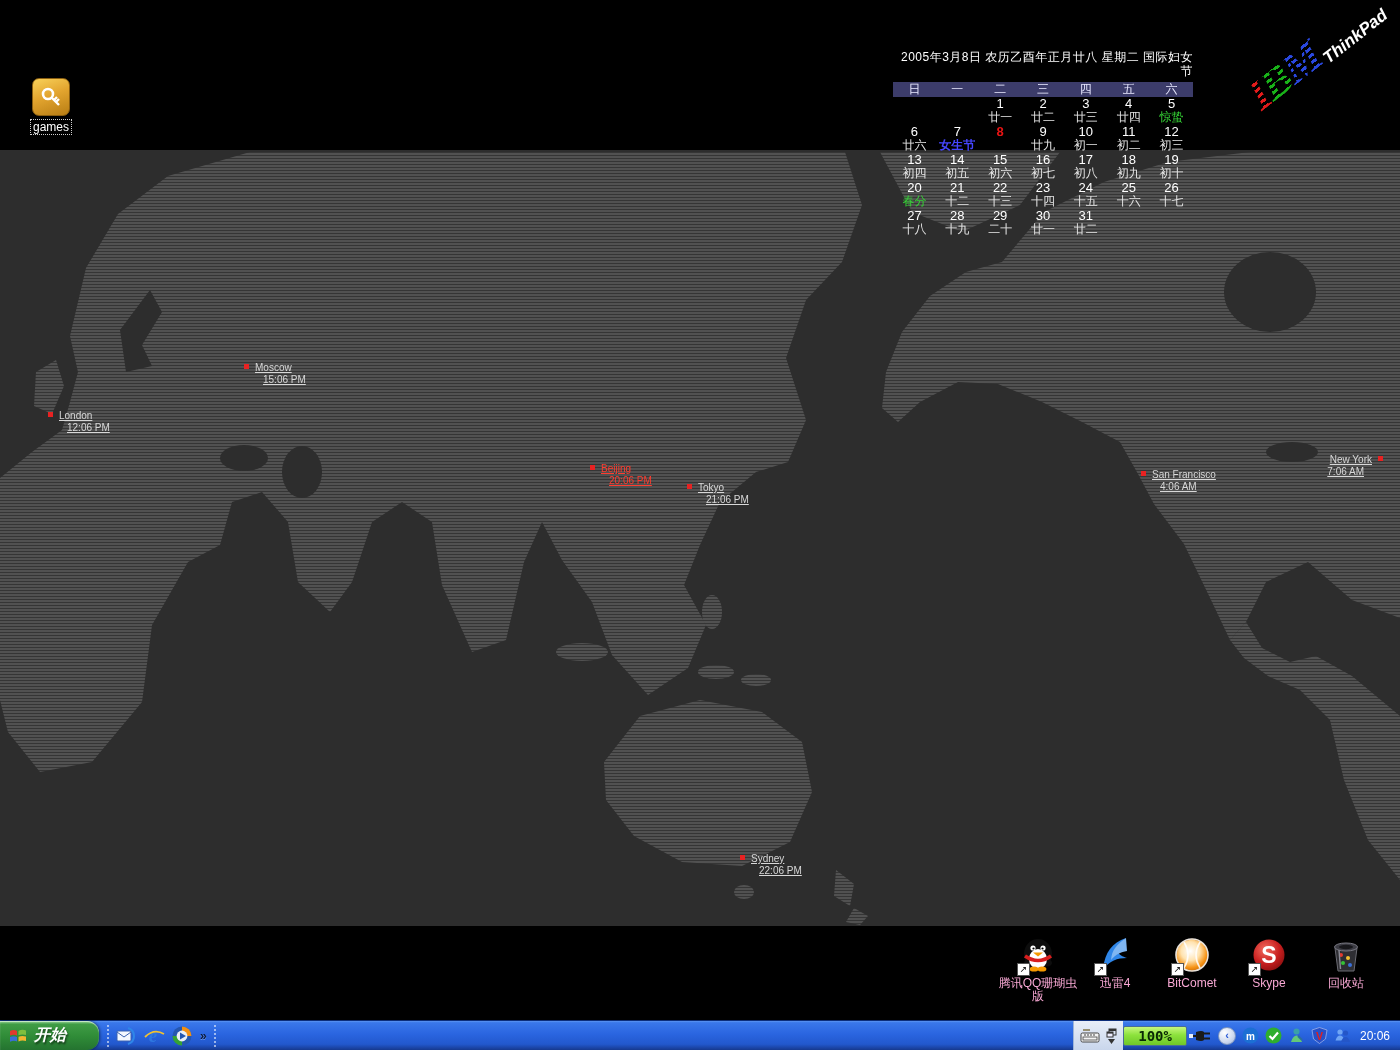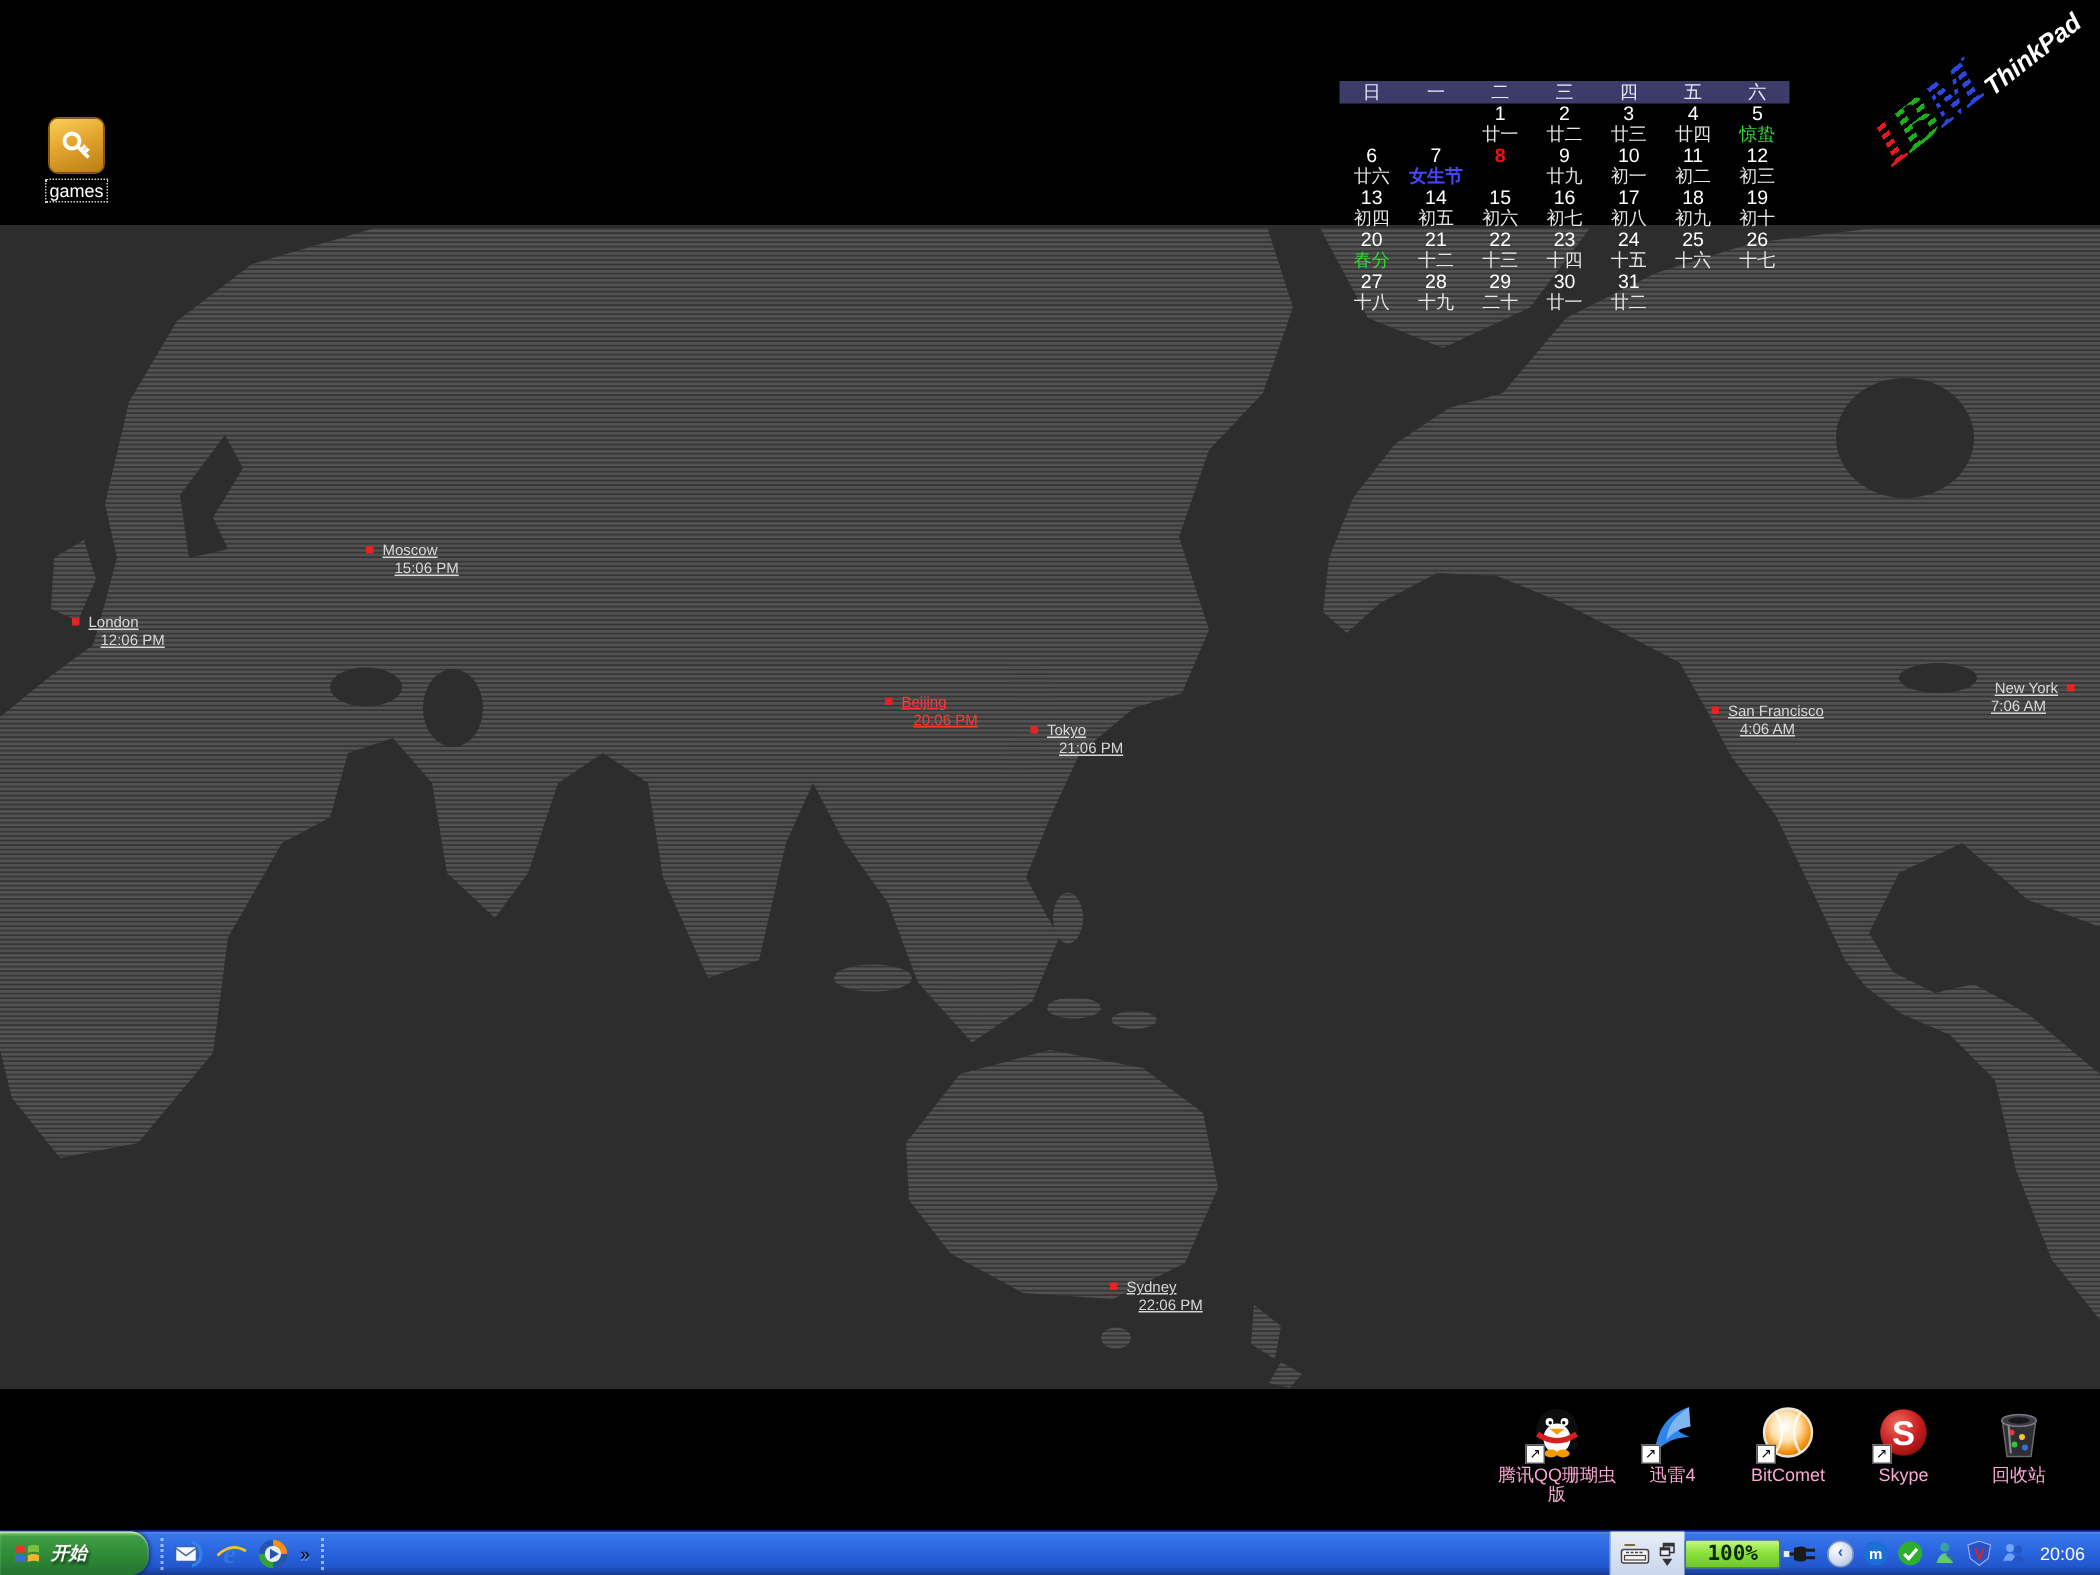--- a/index.html
+++ b/index.html
@@ -63,21 +63,21 @@
      text-shadow:1px 1px 1px #000, -1px -1px 1px #000;}
 
   
   #taskbar{position:absolute;left:0;bottom:0;width:1400px;height:29px;
     background:linear-gradient(#5c96f2 0%,#3a77ea 6%,#2a65e0 45%,#2258cd 80%,#16398f 100%);
     border-top:1px solid #0c2d7a;}
   #start-btn{position:absolute;left:0;top:0;height:29px;width:99px;border-radius:0 12px 12px 0;
     background:linear-gradient(#8dd08d 0%,#3f9c45 12%,#2f8b37 55%,#247330 100%);
     box-shadow:inset 0 1px 1px rgba(255,255,255,.6), 1px 0 3px rgba(0,0,0,.5);
     display:flex;align-items:center;gap:6px;padding-left:8px;box-sizing:border-box;cursor:pointer;}
-  #start-label{color:#fff;font-size:12px;font-style:italic;font-weight:bold;
+  #start-label{color:#fff;font-size:16px;font-style:italic;font-weight:bold;
     text-shadow:1px 2px 2px rgba(0,0,0,.55);}
   .ql-sep{width:5px;height:22px;margin:0 3px;
      background:repeating-linear-gradient(0deg,rgba(255,255,255,.55) 0 2px,rgba(0,0,0,0) 2px 4px);
      width:2px;}
   #quick-launch{position:absolute;left:104px;top:0;height:29px;display:flex;align-items:center;}
   .ql-icon{width:22px;height:22px;margin:0 3px;display:flex;align-items:center;justify-content:center;cursor:pointer;}
   #ql-more{color:#0a1a3a;font-weight:bold;font-size:12px;margin:0 4px;cursor:pointer;text-shadow:0 1px 0 rgba(255,255,255,.3);}
 
   #tray{position:absolute;right:0;top:0;height:29px;display:flex;align-items:center;padding-right:6px;}
   #lang-bar{display:flex;align-items:center;height:29px;padding:0 6px;
@@ -137,20 +137,21 @@
     L1168,162 L1250,152 L1400,152 L1400,618 L1352,600 L1308,562 L1266,582 L1246,622 L1230,640 L1212,602
     L1184,544 L1154,504 L1138,474 L1120,442 L1082,422 L1042,402 L998,384 L958,382 L920,402 L898,422 Z"></path>
   <ellipse cx="1270" cy="292" rx="46" ry="40" fill="#2d2d2d"></ellipse>
   <ellipse cx="1292" cy="452" rx="26" ry="10" fill="#2d2d2d"></ellipse>
 
   <path fill="url(#scan)" d="M1230,640 L1246,622 L1262,648 L1290,662 L1316,656 L1352,676 L1388,706
     L1400,716 L1400,880 L1368,840 L1344,780 L1330,720 L1300,690 L1268,676 L1244,658 Z"></path>
 </svg>
 
 <div id="calendar">
+  <div id="cal-title">2005年3月8日 农历乙酉年正月廿八 星期二 国际妇女节</div>
   <div id="cal-week">
       <span>日</span>
       <span>一</span>
       <span>二</span>
       <span>三</span>
       <span>四</span>
       <span>五</span>
       <span>六</span>
     </div>
   <div id="cal-grid">

